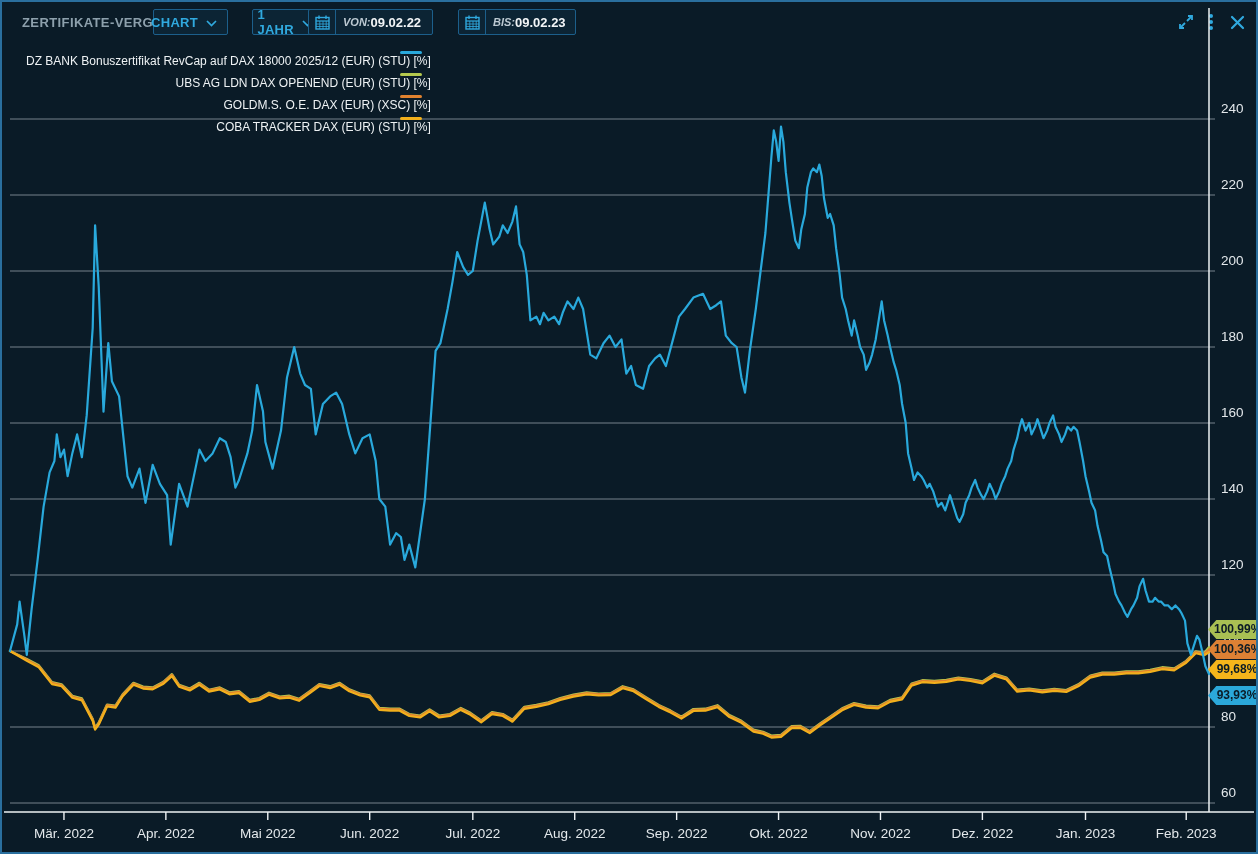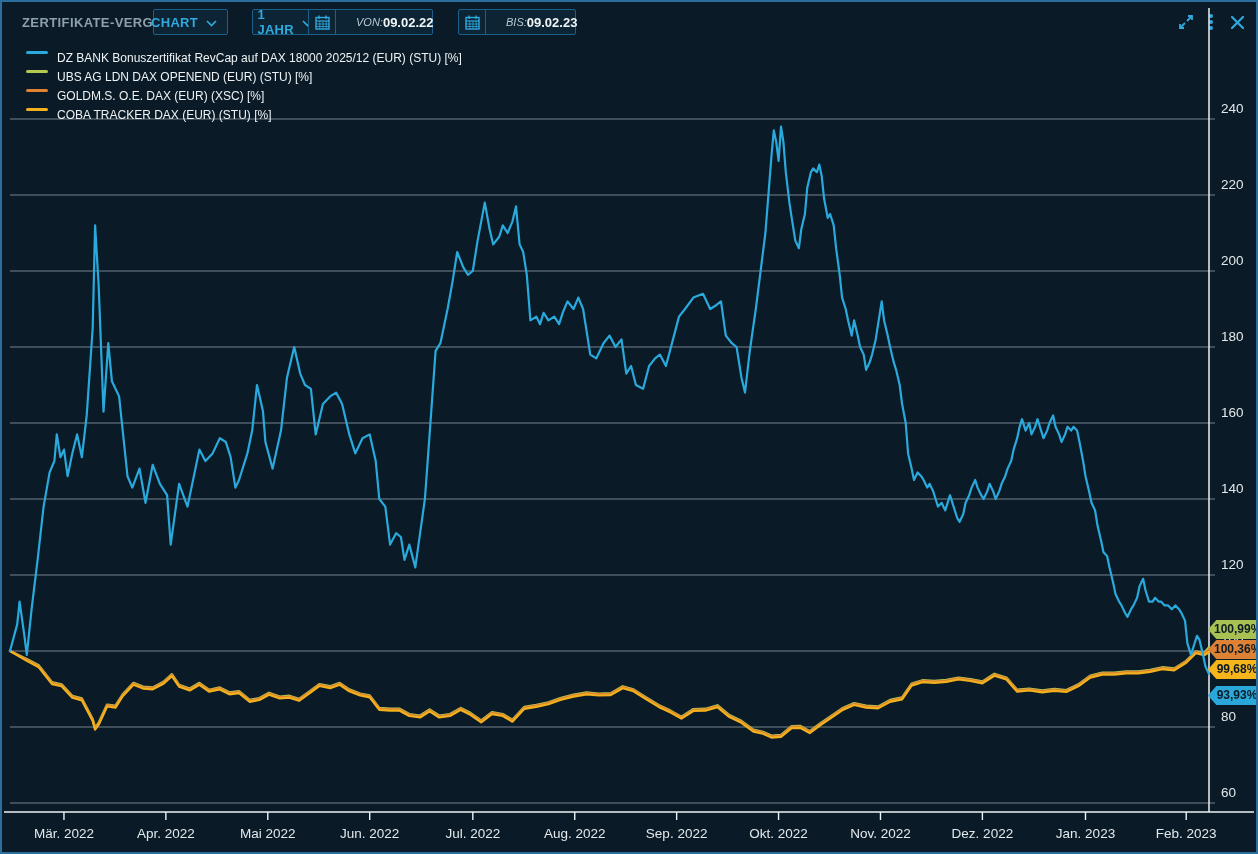--- a/index.html
+++ b/index.html
@@ -26,30 +26,30 @@
   .date-group{
     position:absolute;top:7px;height:26px;border:1px solid #1c5f8b;border-radius:2px;
     background:#0c2434;display:flex;align-items:center;
   }
   #group-von{left:306px;width:125px;}
   #group-bis{left:456px;width:118px;}
   .cal-btn{
     width:27px;height:100%;border-right:1px solid #1c5f8b;display:flex;
     align-items:center;justify-content:center;cursor:pointer;flex:0 0 auto;
   }
-  .date-label{font-size:11px;font-style:italic;font-weight:normal;color:#bcc9d2;margin-left:20px;}
+  .date-label{font-size:11px;font-style:italic;font-weight:bold;color:#bcc9d2;margin-left:7px;}
   .date-value{flex:1;padding-right:7px;font-size:13px;font-weight:bold;color:#f2f5f7;cursor:text;}
   .tb-icon{position:absolute;top:9px;width:22px;height:22px;display:flex;align-items:center;justify-content:center;cursor:pointer;}
   #icon-expand{left:1173px;}
   #icon-kebab{left:1198px;}
   #icon-close{left:1224px;}
   
   #chart-svg{position:absolute;left:0;top:0;}
   #legend{position:absolute;left:24px;top:49px;}
-  .legend-row{display:flex;align-items:flex-start;margin-bottom:5px;cursor:pointer;}
+  .legend-row{display:flex;align-items:flex-end;margin-bottom:5px;cursor:pointer;flex-direction:column;}
   .legend-swatch{width:22px;height:3px;border-radius:2px;margin-right:9px;flex:0 0 auto;}
   .legend-label{font-size:12px;color:#eef2f4;white-space:nowrap;line-height:14px;}
   .value-badge{
     position:absolute;left:1206px;width:52px;height:19px;line-height:19px;
     font-size:12px;font-weight:bold;color:#0b1b26;text-align:center;
     clip-path:polygon(0% 50%,16% 0%,100% 0%,100% 100%,16% 100%);
     padding-left:6px;
   }
 </style>
 </head>

